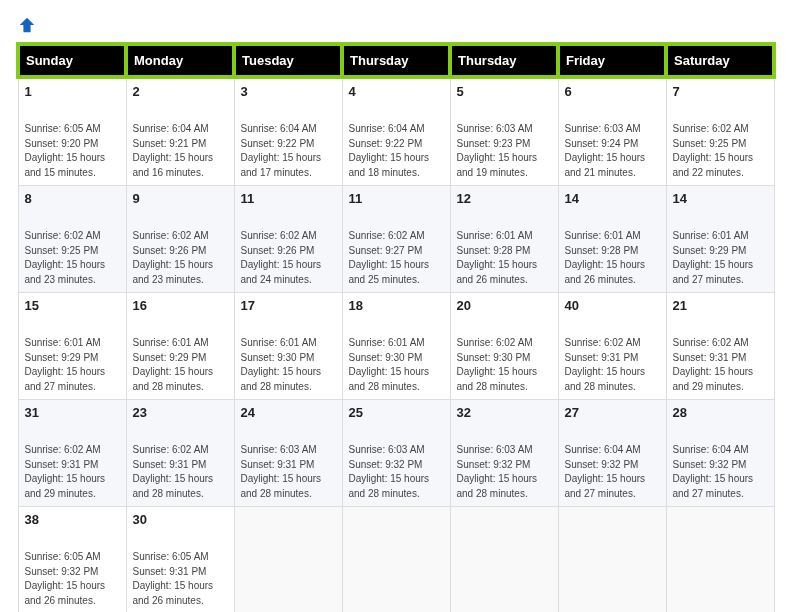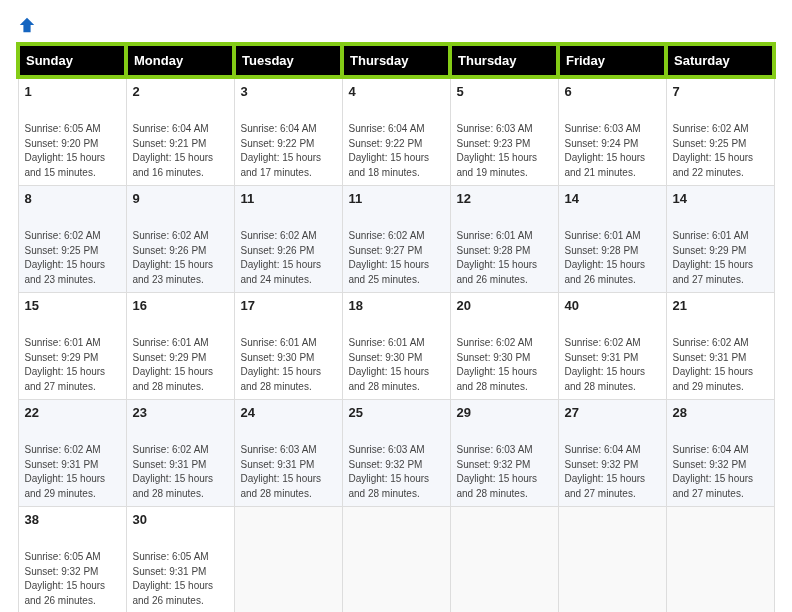--- a/index.html
+++ b/index.html
@@ -207,37 +207,37 @@
           <div class="day-number">40</div>
           <div class="day-info">Sunrise: 6:02 AM<br>Sunset: 9:31 PM<br>Daylight: 15 hours and 28 minutes.</div>
         </td>
         <td>
           <div class="day-number">21</div>
           <div class="day-info">Sunrise: 6:02 AM<br>Sunset: 9:31 PM<br>Daylight: 15 hours and 29 minutes.</div>
         </td>
       </tr>
       <tr>
         <td>
-          <div class="day-number">22</div>
+          <div class="day-number">31</div>
           <div class="day-info">Sunrise: 6:02 AM<br>Sunset: 9:31 PM<br>Daylight: 15 hours and 29 minutes.</div>
         </td>
         <td>
           <div class="day-number">23</div>
           <div class="day-info">Sunrise: 6:02 AM<br>Sunset: 9:31 PM<br>Daylight: 15 hours and 28 minutes.</div>
         </td>
         <td>
           <div class="day-number">24</div>
           <div class="day-info">Sunrise: 6:03 AM<br>Sunset: 9:31 PM<br>Daylight: 15 hours and 28 minutes.</div>
         </td>
         <td>
           <div class="day-number">25</div>
           <div class="day-info">Sunrise: 6:03 AM<br>Sunset: 9:32 PM<br>Daylight: 15 hours and 28 minutes.</div>
         </td>
         <td>
-          <div class="day-number">29</div>
+          <div class="day-number">32</div>
           <div class="day-info">Sunrise: 6:03 AM<br>Sunset: 9:32 PM<br>Daylight: 15 hours and 28 minutes.</div>
         </td>
         <td>
           <div class="day-number">27</div>
           <div class="day-info">Sunrise: 6:04 AM<br>Sunset: 9:32 PM<br>Daylight: 15 hours and 27 minutes.</div>
         </td>
         <td>
           <div class="day-number">28</div>
           <div class="day-info">Sunrise: 6:04 AM<br>Sunset: 9:32 PM<br>Daylight: 15 hours and 27 minutes.</div>
         </td>

